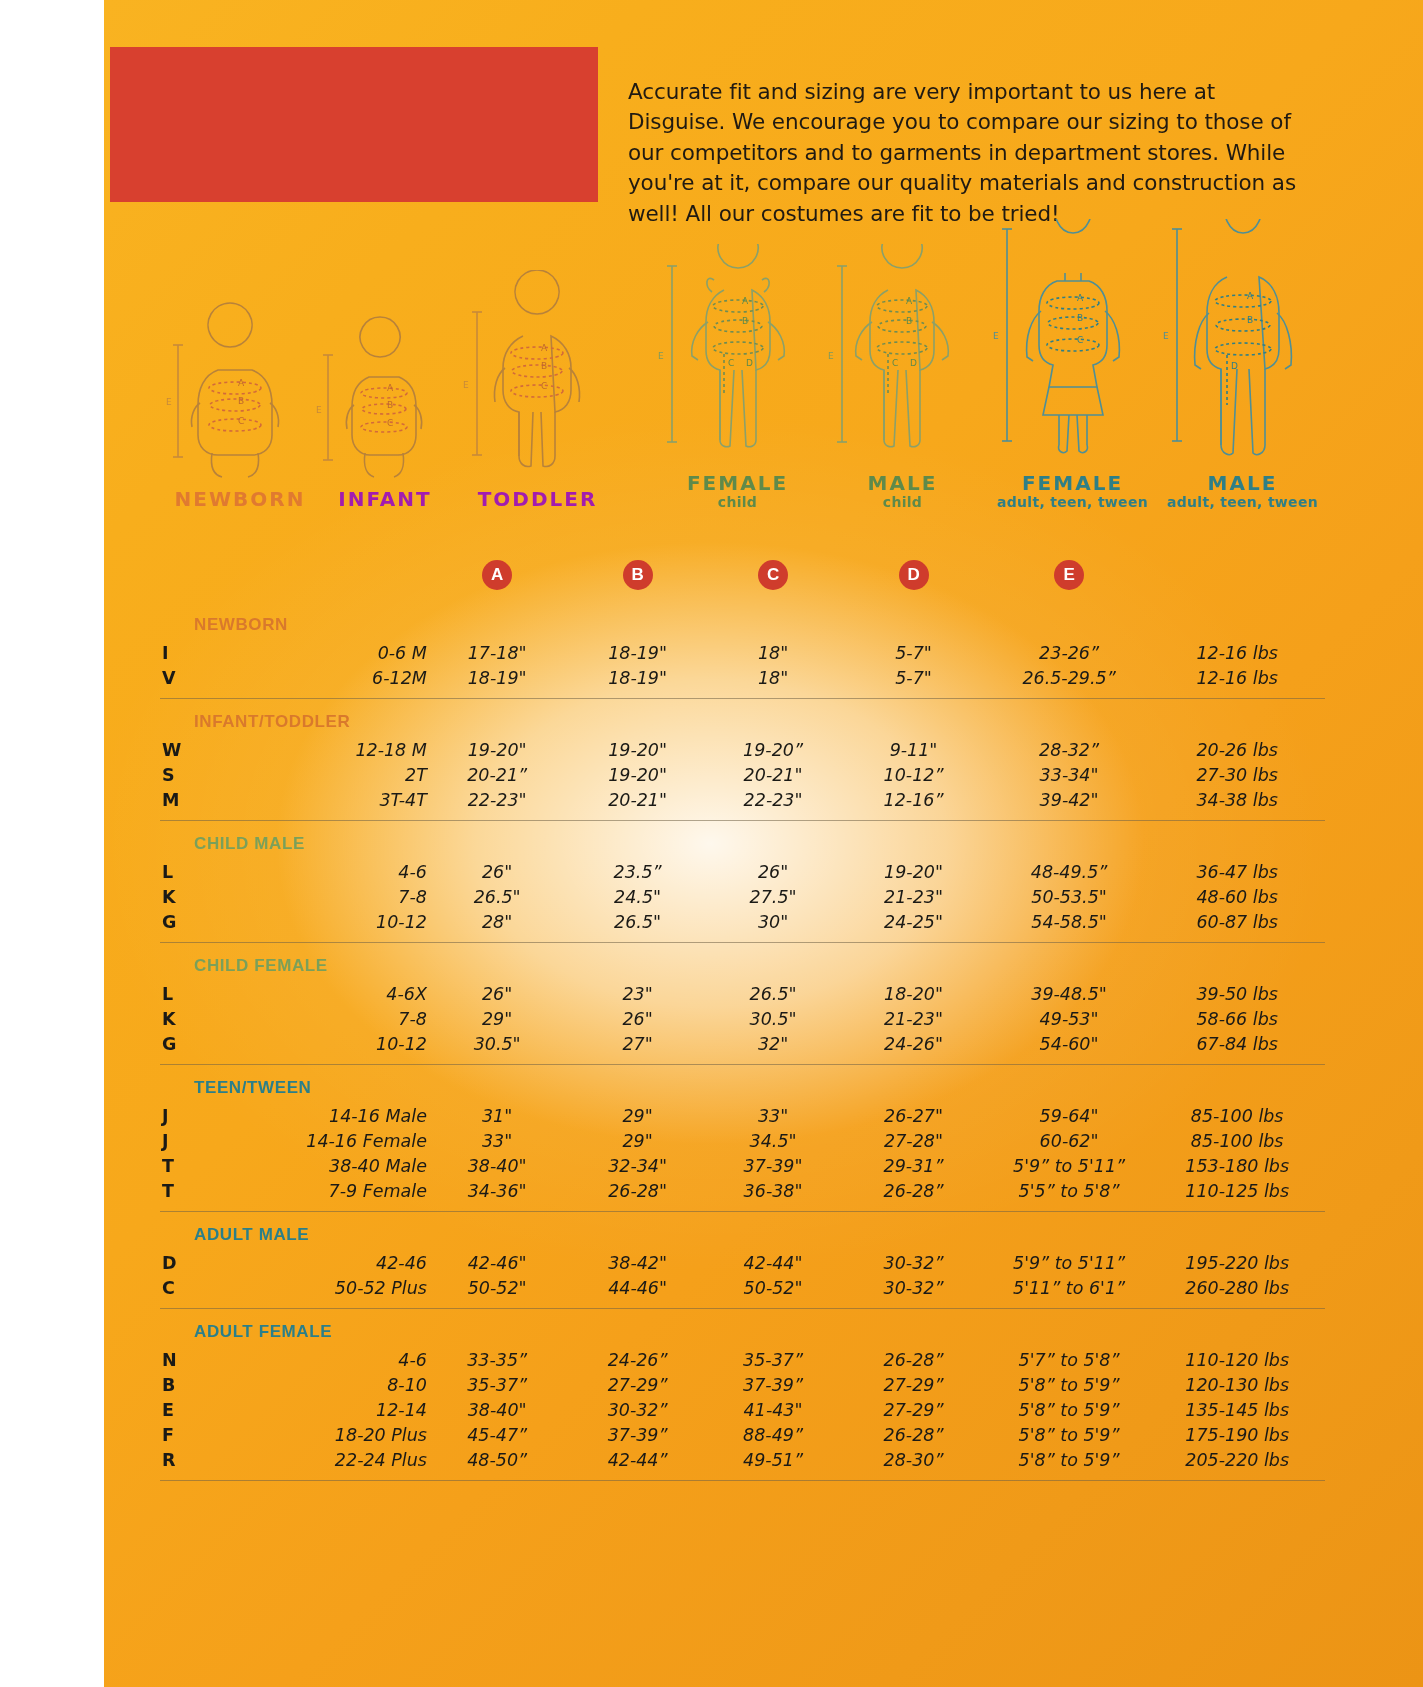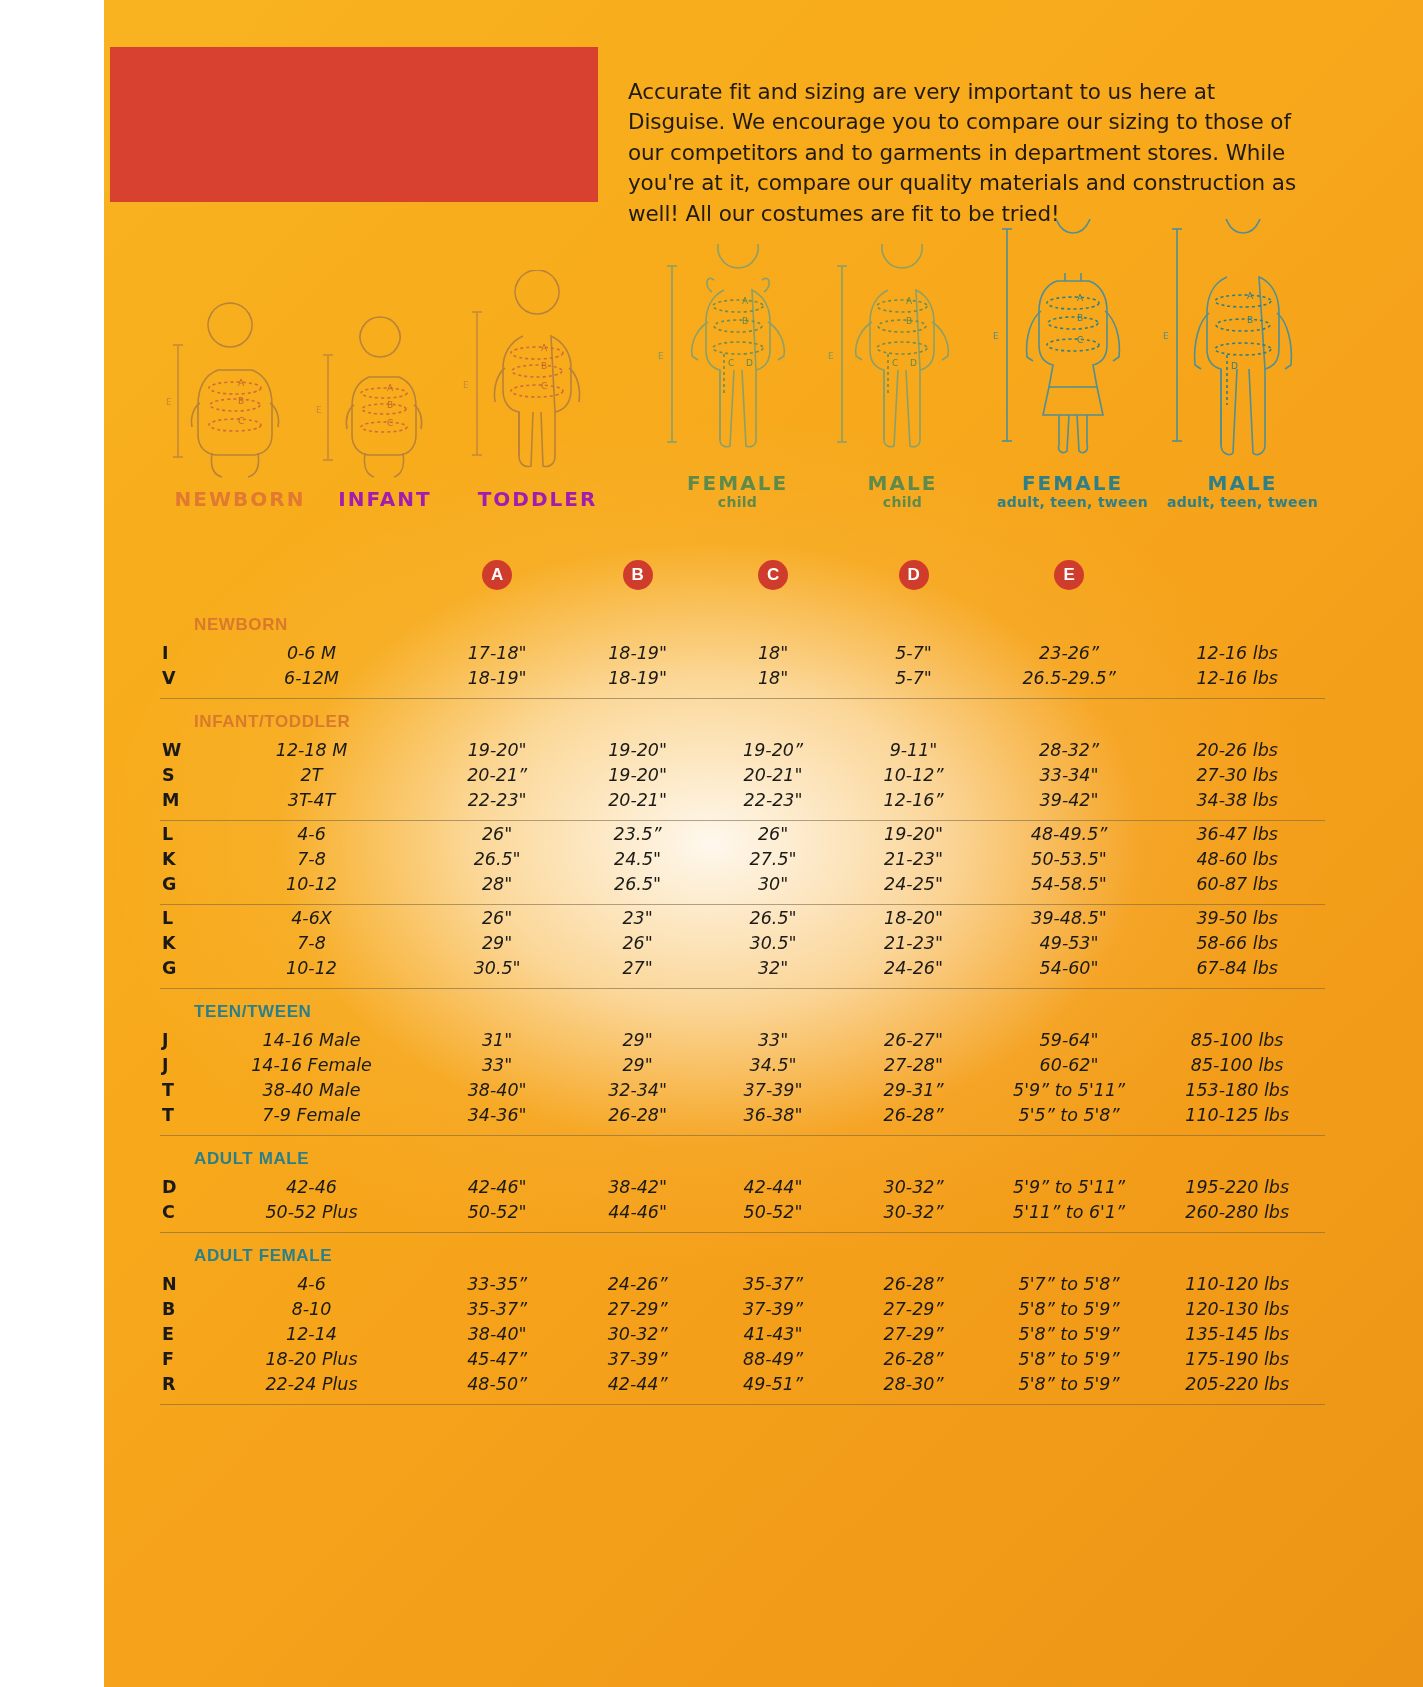--- a/index.html
+++ b/index.html
@@ -142,21 +142,21 @@
   }
   .keycell {
     width: 30px;
     text-align: left;
     font-style: normal !important;
     font-weight: bold;
     font-size: 16px;
     color: #1b1a16;
     padding-left: 2px !important;
   }
-  .sizecell { width: 230px; text-align: center; padding-left: 4px !important; }
+  .sizecell { width: 230px; text-align: right; padding-left: 4px !important; }
   .valcell  { text-align: center; }
   .sep td {
     height: 1px;
     padding: 0 !important;
   }
   .sep .line {
     height: 1px;
     background: #6f6146;
     opacity: 0.55;
     width: 100%;
@@ -449,20 +449,23 @@
           <td class="valcell">12-16”</td>
           <td class="valcell">39-42"</td>
           <td class="valcell">34-38 lbs</td>
         </tr>
         <tr class="sep">
             <td colspan="8">
               <div class="line"></div>
             </td>
           </tr>
 
+        <tr class="grouprow g-green">
+          <td colspan="8">CHILD MALE</td>
+        </tr>
         <tr class="datarow">
           <td class="keycell">L</td>
           <td class="sizecell">4-6</td>
           <td class="valcell">26"</td>
           <td class="valcell">23.5”</td>
           <td class="valcell">26"</td>
           <td class="valcell">19-20"</td>
           <td class="valcell">48-49.5”</td>
           <td class="valcell">36-47 lbs</td>
         </tr>
@@ -485,20 +488,23 @@
           <td class="valcell">24-25"</td>
           <td class="valcell">54-58.5"</td>
           <td class="valcell">60-87 lbs</td>
         </tr>
         <tr class="sep">
             <td colspan="8">
               <div class="line"></div>
             </td>
           </tr>
 
+        <tr class="grouprow g-green">
+          <td colspan="8">CHILD FEMALE</td>
+        </tr>
         <tr class="datarow">
           <td class="keycell">L</td>
           <td class="sizecell">4-6X</td>
           <td class="valcell">26"</td>
           <td class="valcell">23"</td>
           <td class="valcell">26.5"</td>
           <td class="valcell">18-20"</td>
           <td class="valcell">39-48.5"</td>
           <td class="valcell">39-50 lbs</td>
         </tr>

